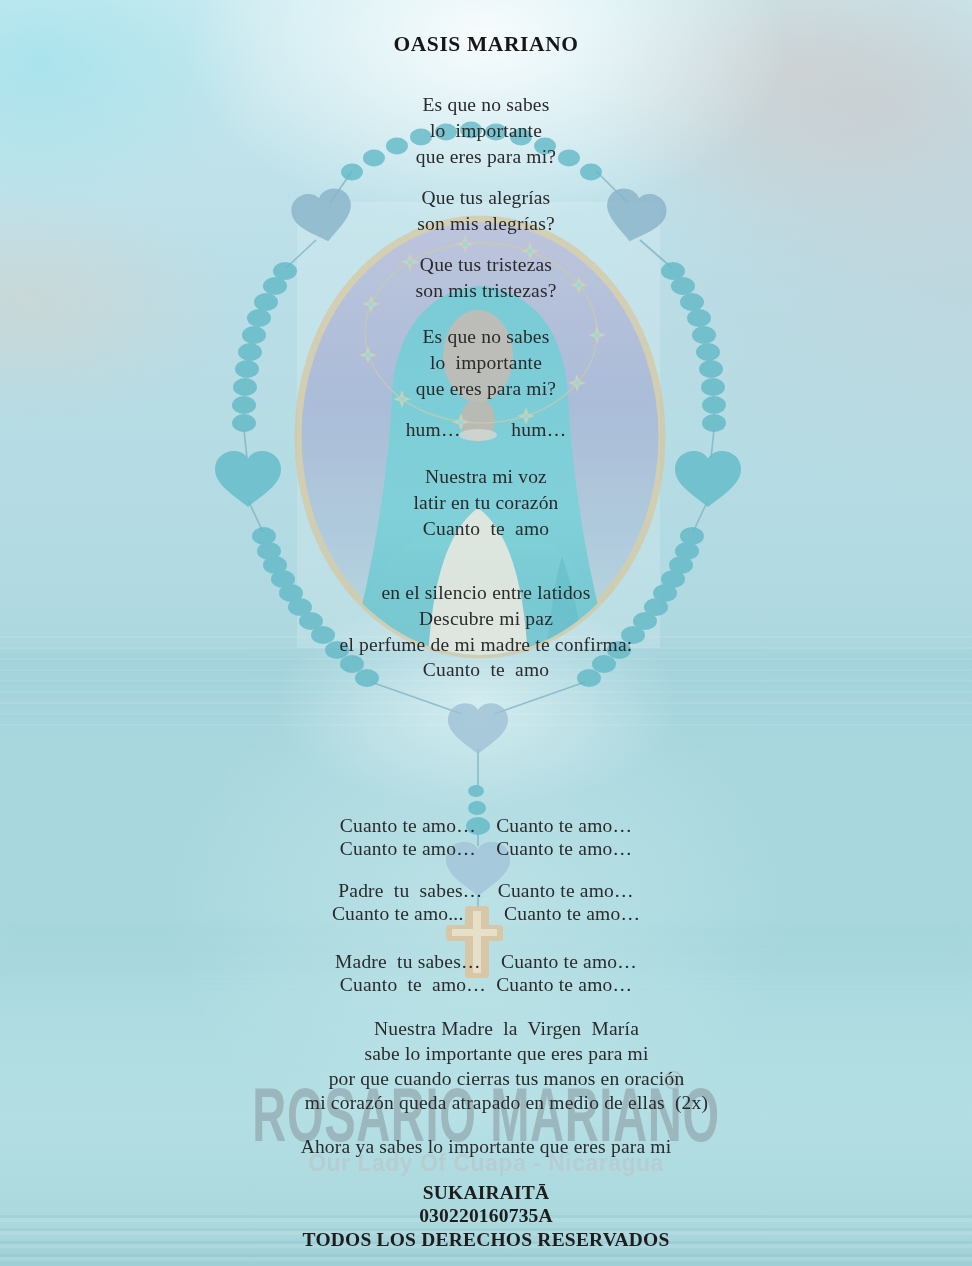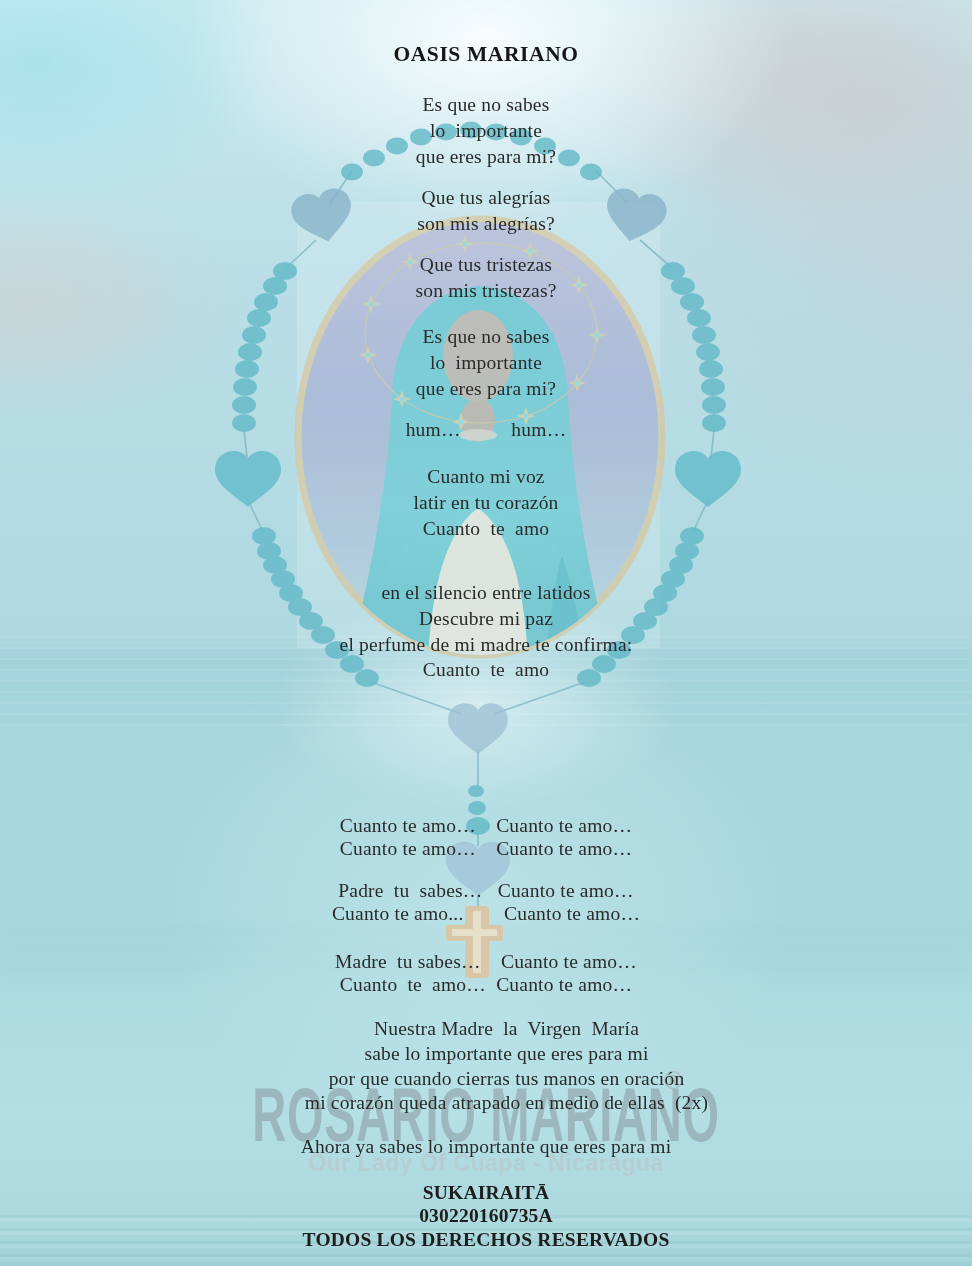--- a/index.html
+++ b/index.html
@@ -27,21 +27,21 @@
     background:repeating-linear-gradient(180deg,rgba(116,178,190,0.30) 0 3px,rgba(220,244,246,0.25) 3px 7px,rgba(116,178,190,0) 7px 13px);}
   .rosary-svg{position:absolute;left:0;top:0;}
 
   .stanza{position:absolute;left:0;right:0;text-align:center;color:#2a2a2a;
     font-size:19.5px;letter-spacing:.2px;}
   .stanza .line{white-space:pre;line-height:25.8px;}
   .lh26 .line{line-height:26px;}
   .lh22 .line{line-height:22.5px;}
   .lh25 .line{line-height:24.8px;padding-left:41px;}
   .lh23 .line{line-height:23.4px;}
-  .title{position:absolute;left:0;right:0;top:42px;text-align:center;
+  .title{position:absolute;left:0;right:0;top:32px;text-align:center;
     font-size:21.5px;font-weight:bold;letter-spacing:.6px;color:#161616;}
   .footer{font-weight:bold;color:#1d1d1d;}
 
   .watermark{position:absolute;left:0;right:0;top:1085px;height:62px;text-align:center;
     pointer-events:none;}
   .watermark .wm-text{display:inline-block;font-family:"Liberation Sans","DejaVu Sans",sans-serif;
     font-weight:bold;font-size:76px;line-height:60px;color:#87939a;opacity:.52;
     transform:scale(0.62,1.0);transform-origin:50% 0;letter-spacing:1px;white-space:pre;}
   .regmark{position:absolute;left:664px;top:1066px;font-family:"Liberation Sans",sans-serif;
     font-size:25px;font-weight:bold;color:#a9b6ba;opacity:.75;}
@@ -245,21 +245,21 @@
     <div class="line">Es que no sabes</div>
     <div class="line">lo  importante</div>
     <div class="line">que eres para mi?</div>
   </div>
 
   <div class="stanza lh26" style="top:417px">
     <div class="line">hum…          hum…</div>
   </div>
 
   <div class="stanza" style="top:464px">
-    <div class="line">Cuanto mi voz</div>
+    <div class="line">Nuestra mi voz</div>
     <div class="line">latir en tu corazón</div>
     <div class="line">Cuanto  te  amo</div>
   </div>
 
   <div class="stanza" style="top:580px">
     <div class="line">en el silencio entre latidos</div>
     <div class="line">Descubre mi paz</div>
     <div class="line">el perfume de mi madre te confirma:</div>
     <div class="line">Cuanto  te  amo</div>
   </div>

